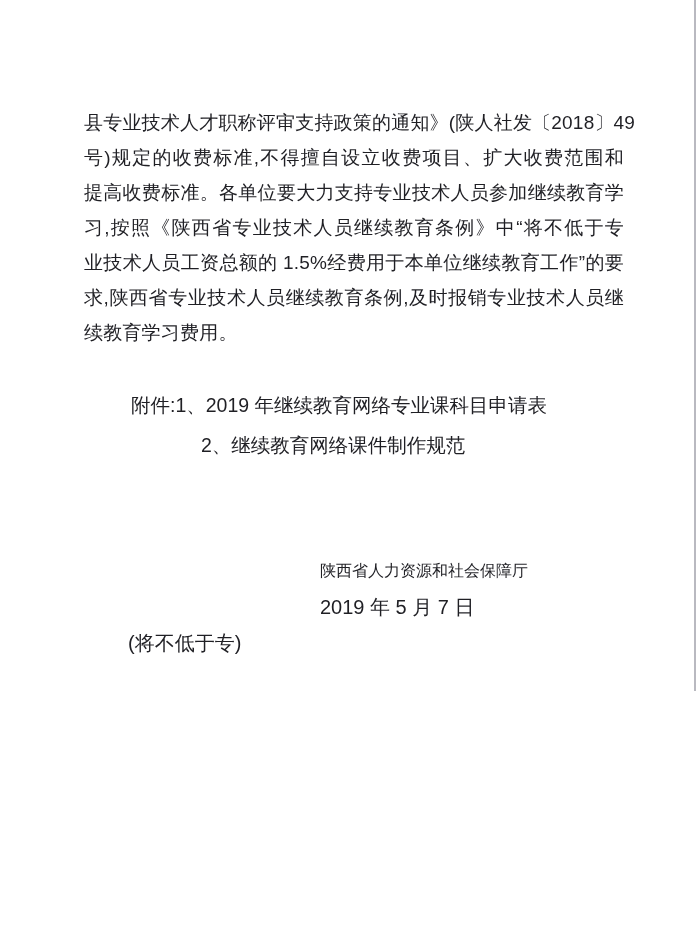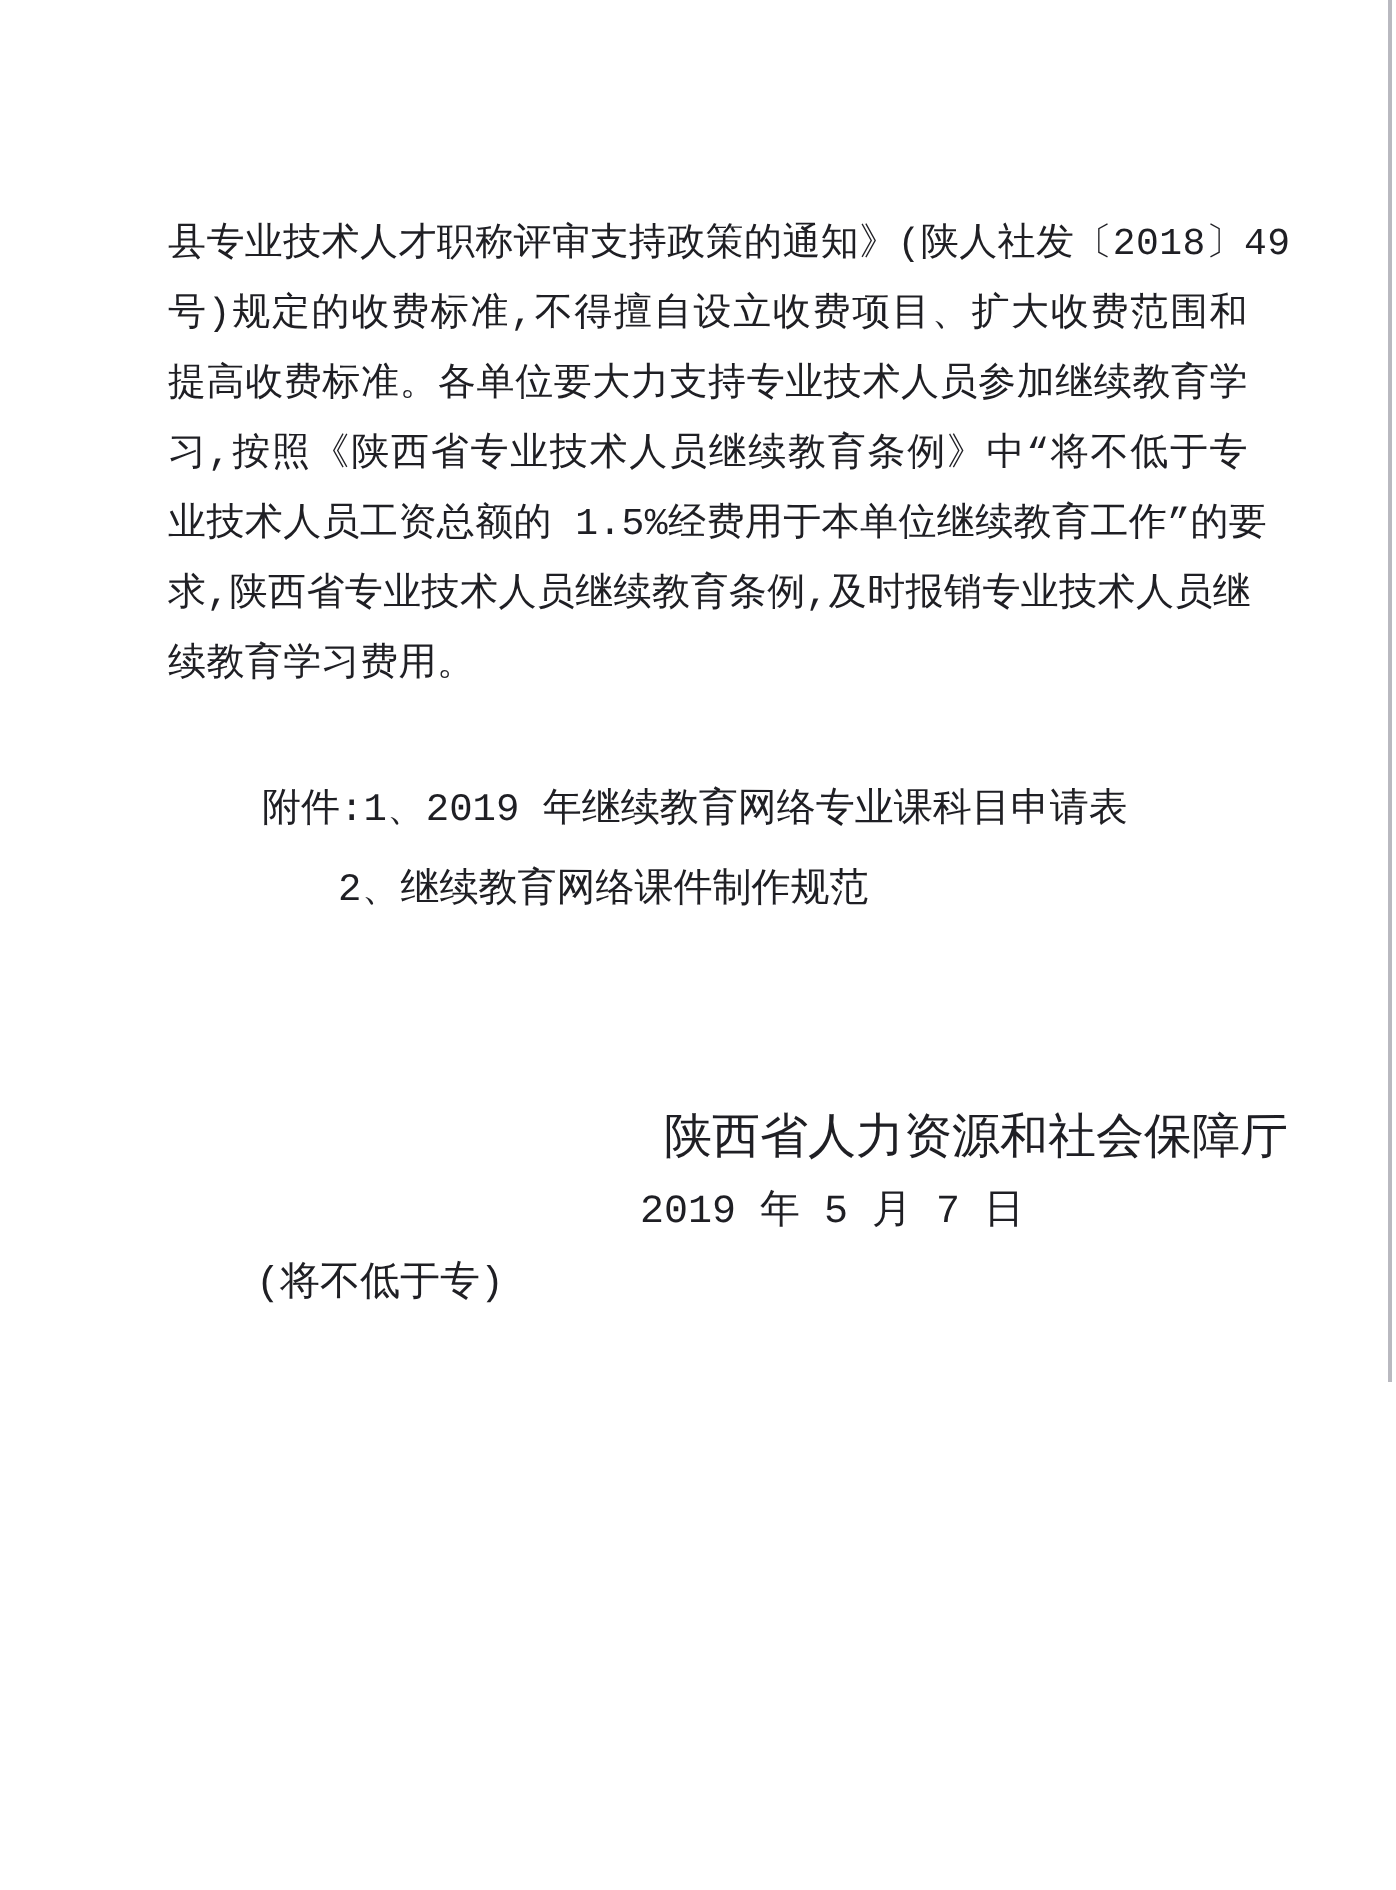--- a/index.html
+++ b/index.html
@@ -6,21 +6,21 @@
     margin: 0;
     padding: 0;
     background: #ffffff;
   }
   .page {
     position: relative;
     width: 698px;
     height: 691px;
     background: #ffffff;
     overflow: hidden;
-    font-family: Liberation Mono, monospace;
+    font-family: Liberation Sans, sans-serif;
     color: #1f1f24;
   }
   
   .edge-line {
     position: absolute;
     top: 0;
     bottom: 0;
     right: 2px;
     width: 2px;
     background: #b9b9c0;
@@ -47,31 +47,30 @@
   }
   
   .attachments {
     position: absolute;
     left: 131px;
     top: 385px;
     font-size: 19.5px;
     line-height: 40px;
   }
   .att-line { white-space: nowrap; }
-  .att-line2 { margin-left: 38px; }
+  .att-line2 { margin-left: 70px; }
   
   .sig-issuer {
     position: absolute;
     left: 320px;
     top: 556px;
     width: 270px;
-    font-size: 24px;
+    font-size: 16px;
     line-height: 30px;
     white-space: nowrap;
-    margin-left: 12px;
   }
   .sig-date {
     position: absolute;
     left: 320px;
     top: 592px;
     width: 270px;
     font-size: 20px;
     line-height: 30px;
     white-space: nowrap;
   }

